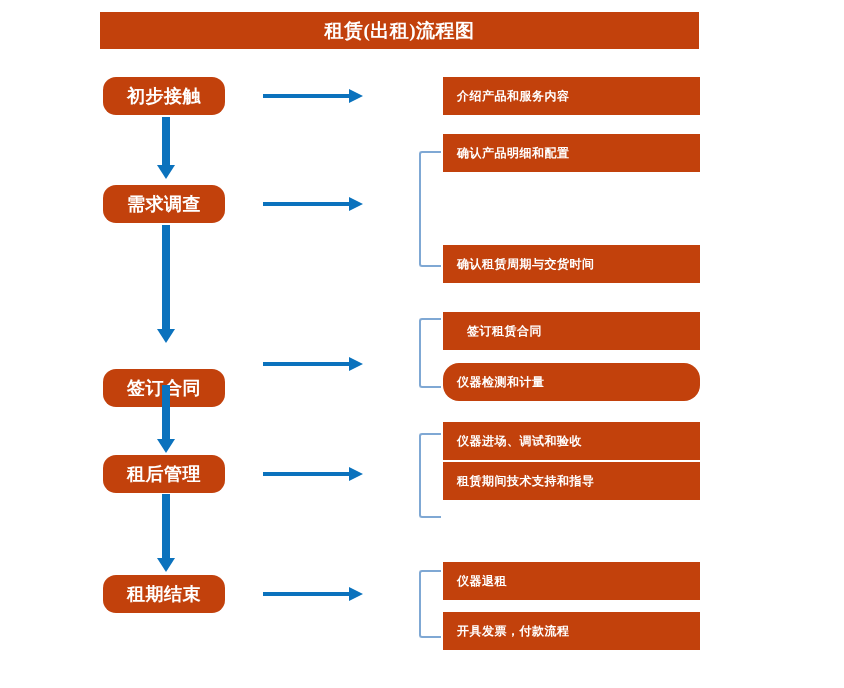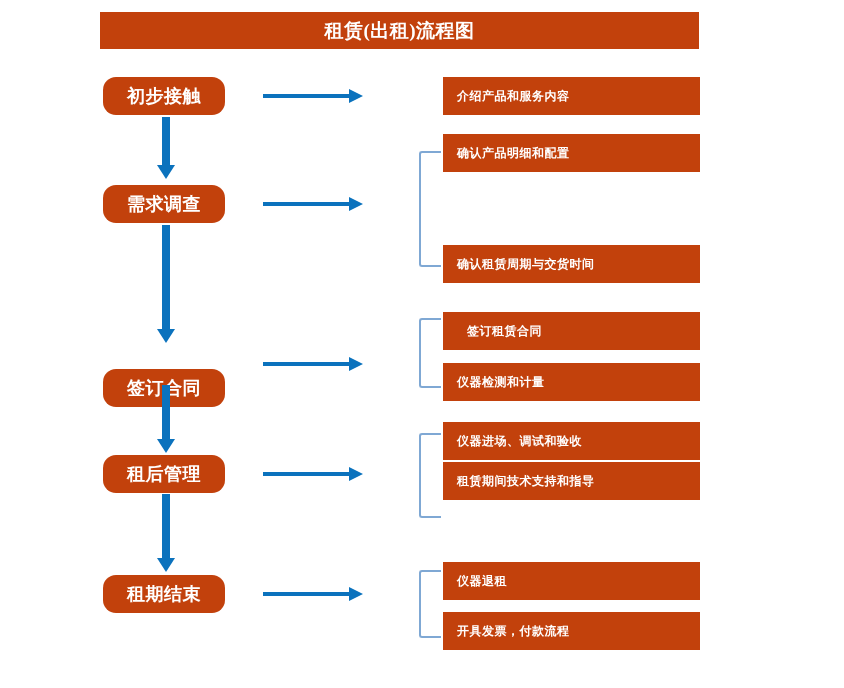--- a/index.html
+++ b/index.html
@@ -168,19 +168,19 @@
 
   <div class="bracket" style="top:151px; height:116px;"></div>
   <div class="bracket" style="top:318px; height:70px;"></div>
   <div class="bracket" style="top:433px; height:85px;"></div>
   <div class="bracket" style="top:570px; height:68px;"></div>
 
   <div class="box detail-box" style="top:77px;">介绍产品和服务内容</div>
   <div class="box detail-box" style="top:134px;">确认产品明细和配置</div>
   <div class="box detail-box" style="top:245px;">确认租赁周期与交货时间</div>
   <div class="box detail-box" style="top:312px;padding-left:24px;">签订租赁合同</div>
-  <div class="box detail-box" style="top:363px;">仪器检测和计量</div>
+  <div class="box detail-box" style="top:363px;border-radius:16px;">仪器检测和计量</div>
   <div class="box detail-box" style="top:422px;">仪器进场、调试和验收</div>
   <div class="box detail-box" style="top:462px;">租赁期间技术支持和指导</div>
   <div class="box detail-box" style="top:562px;">仪器退租</div>
   <div class="box detail-box" style="top:612px;">开具发票，付款流程</div>
 
 </div>
 
 </body></html>

